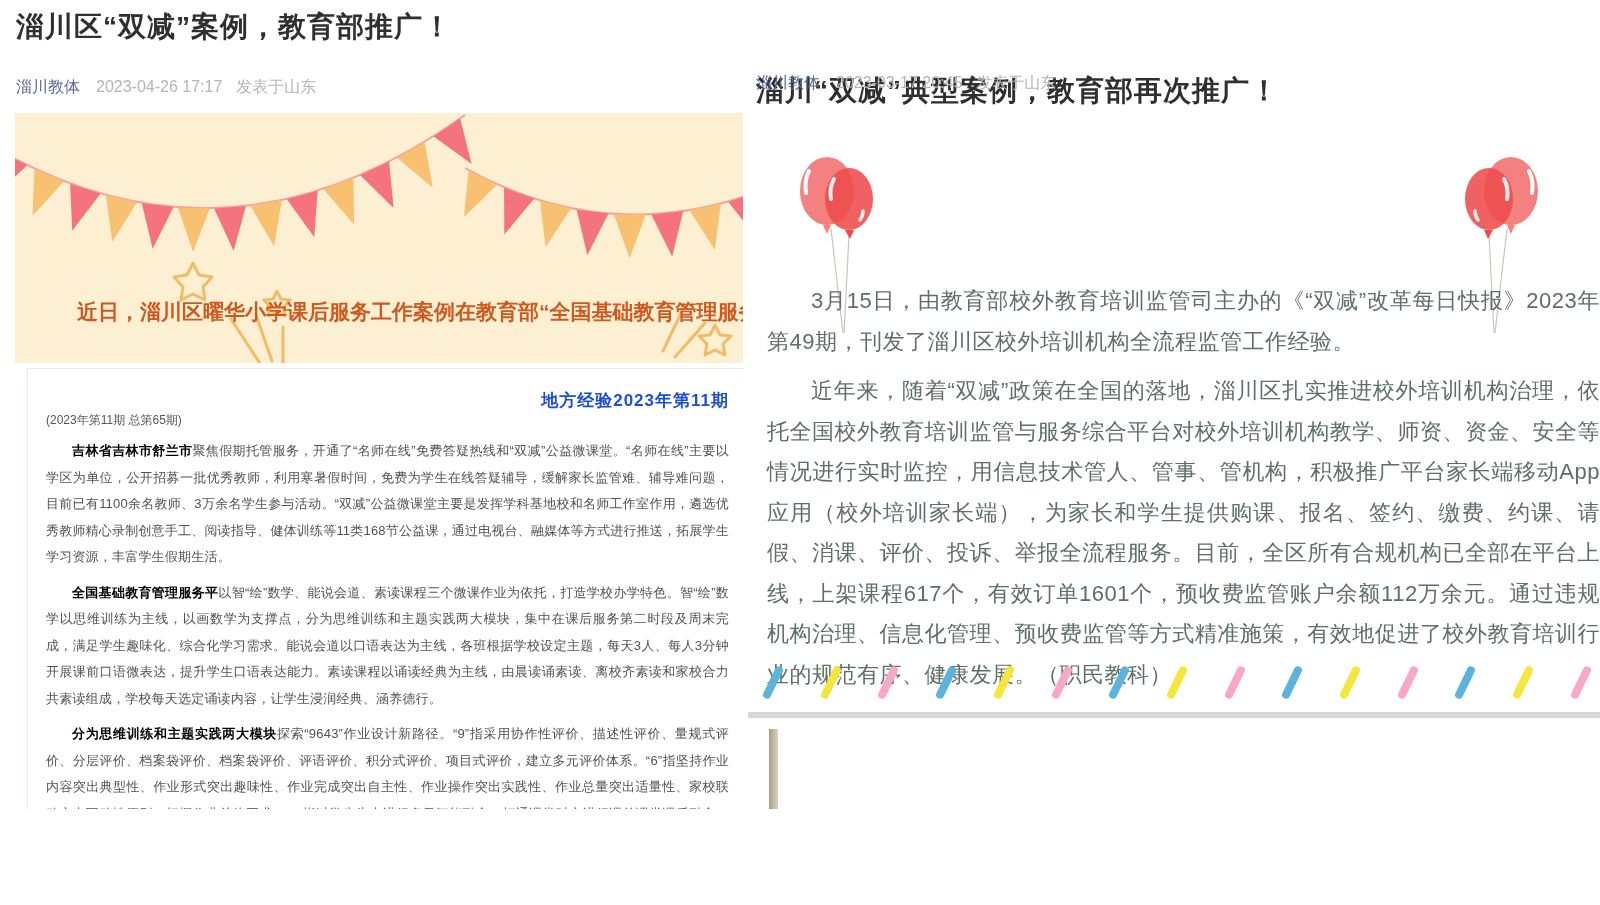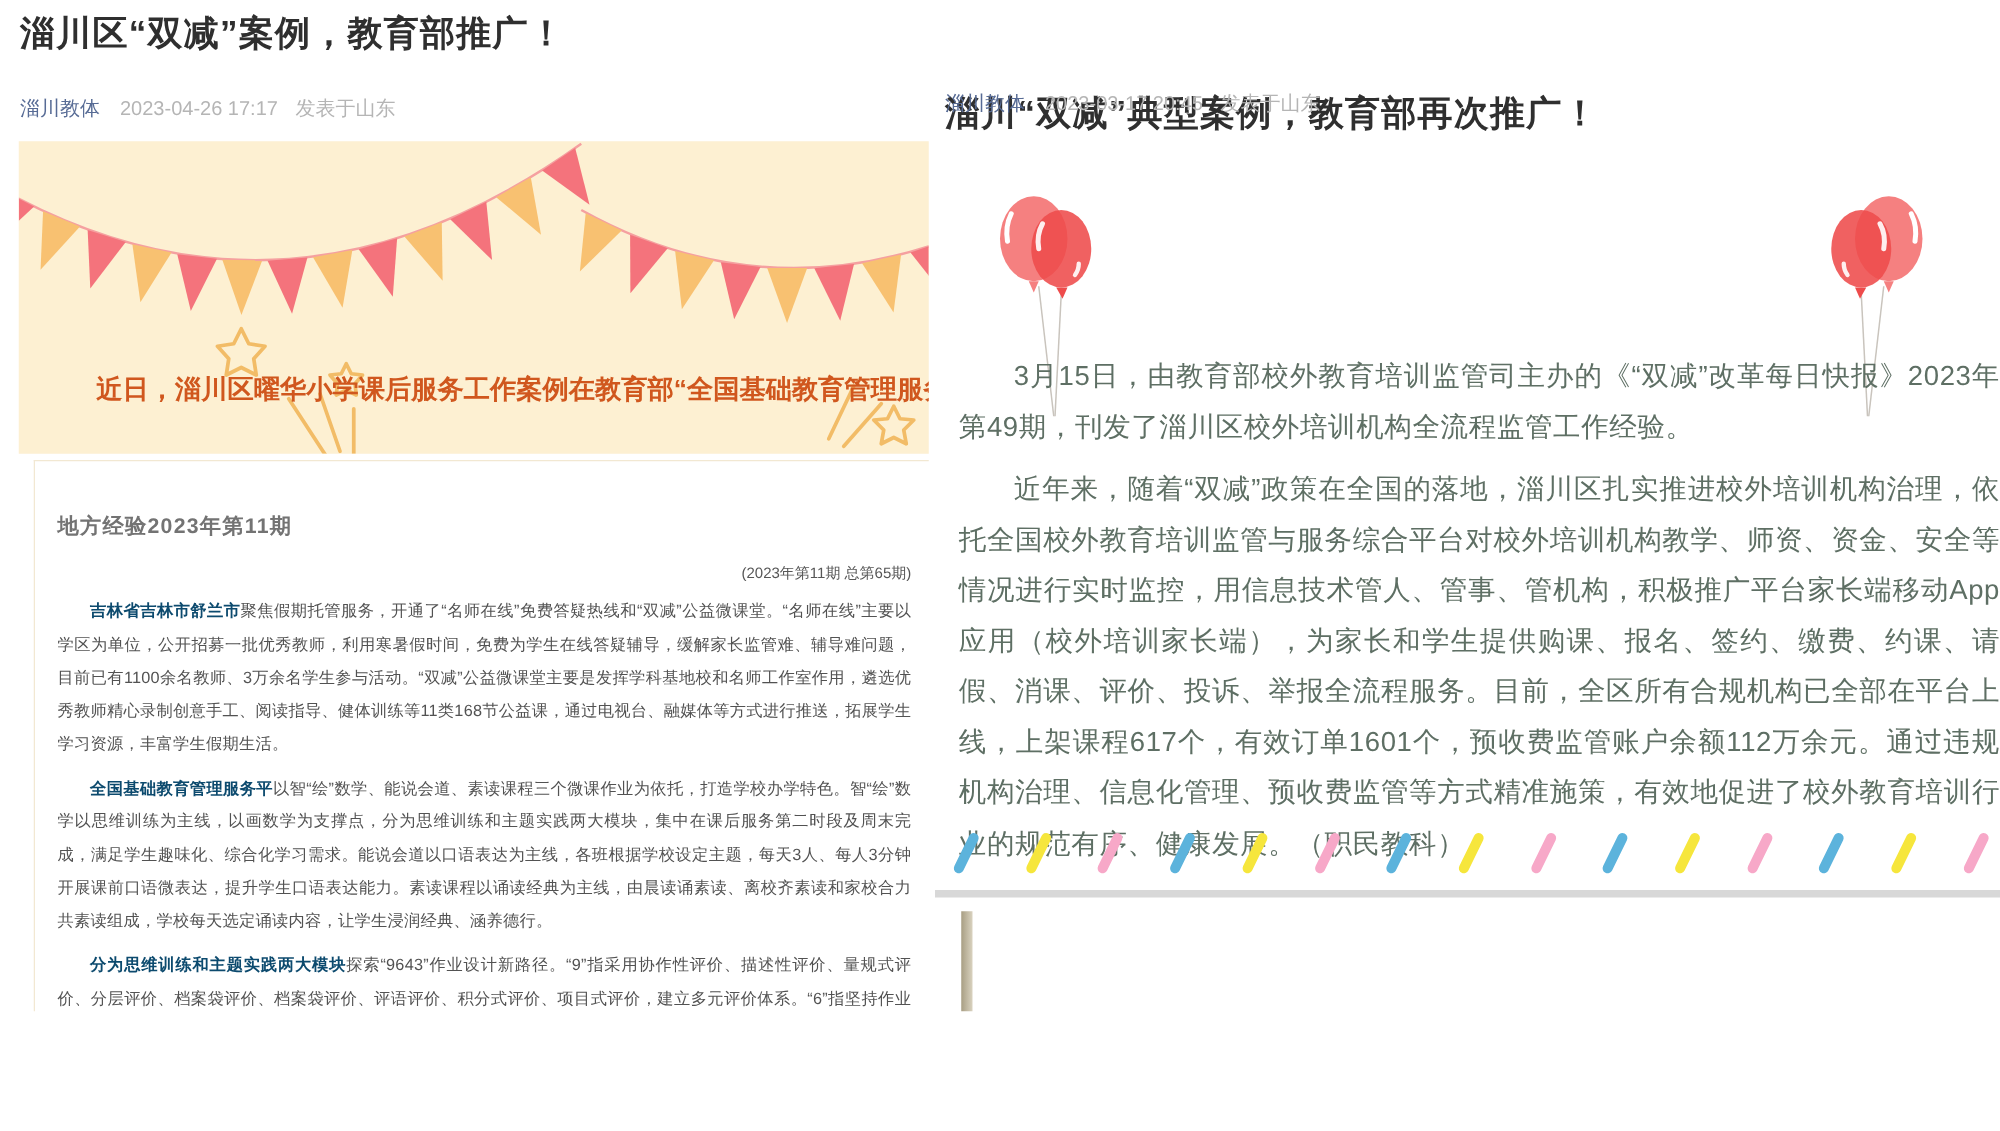--- a/index.html
+++ b/index.html
@@ -19,26 +19,26 @@
   .article-left{position:absolute;left:0;top:0;width:745px;height:905px;overflow:hidden;}
   .banner{position:absolute;left:15px;top:113px;width:728px;height:250px;overflow:hidden;}
   .banner-text{position:absolute;left:0;top:180px;width:760px;font-size:21px;font-weight:bold;
                line-height:37px;padding-left:20px;}
   .banner-line{white-space:nowrap;overflow:hidden;}
   .banner-line.first{text-indent:2em;}
 
   .doc{position:absolute;left:27px;top:368px;width:716px;height:537px;background:#fff;
        border:1px solid #f2e8d2;border-right:none;border-bottom:none;box-sizing:border-box;
        padding:0 14px 0 18px;overflow:hidden;}
-  .doc-title{margin-top:40px;text-align:left;font-size:17px;font-weight:bold;color:#737373;
+  .doc-title{margin-top:20px;text-align:right;font-size:17px;font-weight:bold;color:#1d4ed8;
              letter-spacing:1px;}
-  .doc-subtitle{margin-top:18px;text-align:right;font-size:12px;color:#565656;}
+  .doc-subtitle{text-align:left;font-size:12px;color:#565656;}
   .doc p{font-size:13px;line-height:26.5px;color:#525252;text-align:justify;text-indent:2em;
          margin:9px 0 0 0;letter-spacing:0.2px;}
-  .doc p .lead{font-weight:bold;color:#0c4a6e;}
+  .doc p .lead{font-weight:bold;color:#000000;}
 
   
   .article-right{position:absolute;left:755px;top:0;width:845px;height:905px;}
   .balloon{position:absolute;top:143px;width:92px;height:195px;}
   .balloon.left{left:38px;}
   .balloon.right{left:698px;transform:scaleX(-1);}
   .r-body{position:absolute;left:0;top:281px;width:845px;}
   .r-body p{font-size:22px;line-height:40.5px;color:#5e6f64;text-align:justify;text-indent:2em;
             margin:0 0 9px 12px;letter-spacing:0.5px;}
   .slash-row{position:absolute;left:2px;top:660px;width:840px;height:44px;display:flex;

